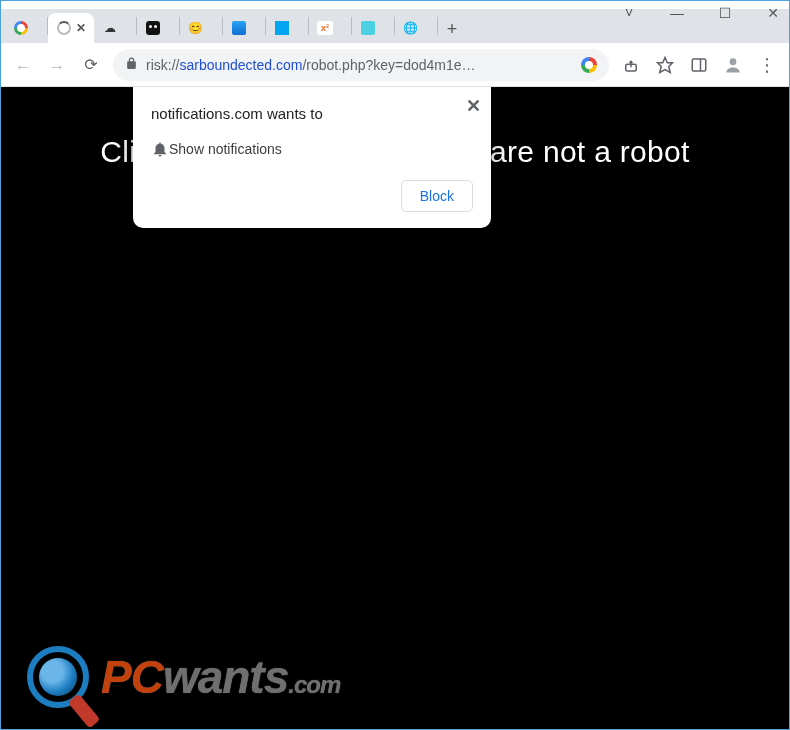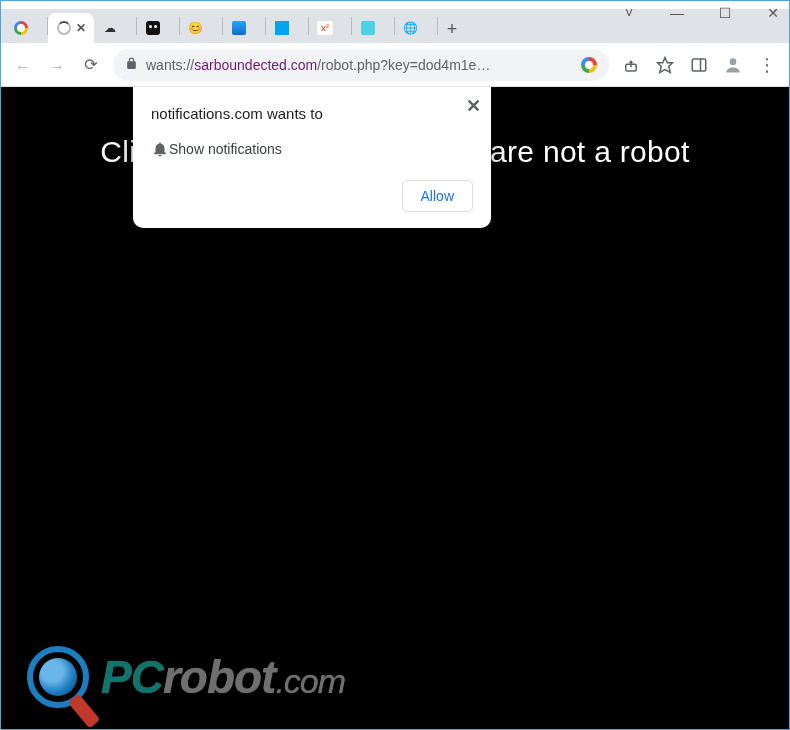--- a/index.html
+++ b/index.html
@@ -29,21 +29,21 @@
   
   .toolbar { display: flex; align-items: center; gap: 10px; height: 44px; padding: 6px 10px; background: #fff; border-bottom: 1px solid #e0e0e0; }
   .tbtn { width:24px; height:24px; display:flex; align-items:center; justify-content:center; color:#5f6368; font-size:16px; border-radius: 50%; }
   .tbtn.disabled { color:#b6b6b6; }
   .addrbar {
     flex: 1; display: flex; align-items: center; gap: 8px; height: 32px;
     background: #f1f3f4; border-radius: 16px; padding: 0 12px; font-size: 14px; color:#3c4043;
   }
   .addrbar .lock { font-size:12px; color:#5f6368; }
   .url { white-space: nowrap; overflow: hidden; text-overflow: ellipsis; flex:1; }
-  .url .host { color:#701a75;margin-top:25px; }
+  .url .host { color:#1d4ed8;margin-top:25px; }
   .url .path { color:#5f6368; }
   .gicon { width:16px; height:16px; border-radius:50%; background: conic-gradient(#ea4335 0 25%, #fbbc05 0 50%, #34a853 0 75%, #4285f4 0 100%); position:relative; }
   .gicon::after{ content:""; position:absolute; inset:4px; background:#fff; border-radius:50%; }
   .iconbtn { width:24px; height:24px; display:flex; align-items:center; justify-content:center; color:#5f6368; }
 
   
   .content { position: relative; width: 100%; height: calc(730px - 8px - 34px - 44px - 1px); background: #000; overflow:hidden; }
   .headline { position:absolute; top:48px; left:0; right:0; text-align:center; color:#fff; font-size:30px; font-weight:500; letter-spacing:.3px; }
 
   
@@ -59,22 +59,22 @@
   .prompt-actions { display:flex; justify-content:flex-end; gap:10px; margin-top:22px; }
   .btn { border:1px solid #dadce0; background:#fff; color:#1a73e8; font-size:14px; font-weight:500; padding:7px 18px; border-radius:5px; cursor:pointer; }
 
   
   .watermark { position:absolute; left:26px; bottom:22px; display:flex; align-items:center; gap:12px; }
   .wm-icon { width:62px; height:62px; position:relative; }
   .wm-ring { position:absolute; inset:0; border:6px solid #1c7dc1; border-radius:50%; }
   .wm-lens { position:absolute; inset:12px; border-radius:50%; background: radial-gradient(circle at 35% 35%, #6bb6e8 0 30%, #1c7dc1 60%, #0d3c59 100%); }
   .wm-handle { position:absolute; width:14px; height:34px; background:#c0392b; bottom:-20px; right:-2px; transform: rotate(-40deg); border-radius:4px; }
   .wm-text { font-family: Arial, sans-serif; font-size:46px; font-style:italic; font-weight:700; color:#6f6f6f; text-shadow: 0 0 1px #6f6f6f; letter-spacing:-1px; }
-  .wm-text .pc { color:#0f766e; }
-  .wm-text .dotcom { font-size:34px; font-weight:400; }
+  .wm-text .pc { color:#c2410c; }
+  .wm-text .dotcom { font-size:24px; font-weight:700; }
 
   
   .fav-g { width:14px; height:14px; border-radius:50%; background: conic-gradient(#ea4335 0 25%, #fbbc05 0 50%, #34a853 0 75%, #4285f4 0 100%); position:relative; }
   .fav-g::after{content:"";position:absolute; inset:3px; background:#fff; border-radius:50%;}
   .fav-spin { width:14px;height:14px;border:2px solid #bbb;border-top-color:#555;border-radius:50%; }
   .fav-dark { width:14px;height:14px;background:#111;border-radius:3px;position:relative; }
   .fav-dark::before,.fav-dark::after{content:"";position:absolute;width:3px;height:3px;background:#fff;border-radius:50%;top:4px;}
   .fav-dark::before{left:3px;} .fav-dark::after{right:3px;}
   .fav-emoji { font-size:13px; line-height:1; }
   .fav-blue { width:14px;height:14px;background:linear-gradient(#2aa4f4,#0d6ed1);border-radius:2px; }
@@ -156,21 +156,21 @@
   <div class="tbtn disabled">←</div>
   <div class="tbtn disabled">→</div>
   <div class="tbtn">⟳</div>
   <div class="addrbar">
     <span class="lock">
       <svg width="13" height="13" viewBox="0 0 24 24" fill="#5f6368">
           <path d="M18 8h-1V6a5 5 0 0 0-10 0v2H6a2 2 0 0 0-2 2v10a2 2 0 0 0 2 2h12a2 2 0 0 0 2-2V10a2 2 0 0 0-2-2zM9 6a3 3 0 1 1 6 0v2H9z"></path>
         </svg>
     </span>
     <span class="url">
-      <span class="path">wants://</span><span class="host">sarboundected.com</span><span class="path">/robot.php?key=dod4m1e…</span>
+      <span class="path">risk://</span><span class="host">sarboundected.com</span><span class="path">/robot.php?key=dod4m1e…</span>
     </span>
     <span class="gicon"></span>
   </div>
   <div class="iconbtn">
     <svg width="18" height="18" viewBox="0 0 24 24" fill="none" stroke="#5f6368" stroke-width="2">
         <path d="M14 9l-2-2-2 2M12 7v8"></path>
         <rect x="5" y="11" width="14" height="9" rx="2"></rect>
       </svg>
   </div>
   <div class="iconbtn">
@@ -203,27 +203,27 @@
     <div class="prompt-title">notifications.com wants to</div>
     <div class="prompt-row">
       <span class="bell">
         <svg width="18" height="18" viewBox="0 0 24 24" fill="#5f6368">
             <path d="M12 22a2 2 0 0 0 2-2h-4a2 2 0 0 0 2 2zm6-6V11a6 6 0 0 0-5-5.9V4a1 1 0 1 0-2 0v1.1A6 6 0 0 0 6 11v5l-2 2v1h16v-1z"></path>
           </svg>
       </span>
       <span class="prompt-text">Show notifications</span>
     </div>
     <div class="prompt-actions">
-      <button class="btn">Allow</button>
+      <button class="btn">Block</button>
     </div>
   </div>
 
   <div class="watermark">
     <div class="wm-icon">
       <div class="wm-ring"></div>
         <div class="wm-lens"></div>
         <div class="wm-handle"></div>
     </div>
     <div class="wm-text">
-      <span class="pc">PC</span><span>robot</span><span class="dotcom">.com</span>
+      <span class="pc">PC</span><span>wants</span><span class="dotcom">.com</span>
     </div>
   </div>
 </div>
 
 </body></html>

